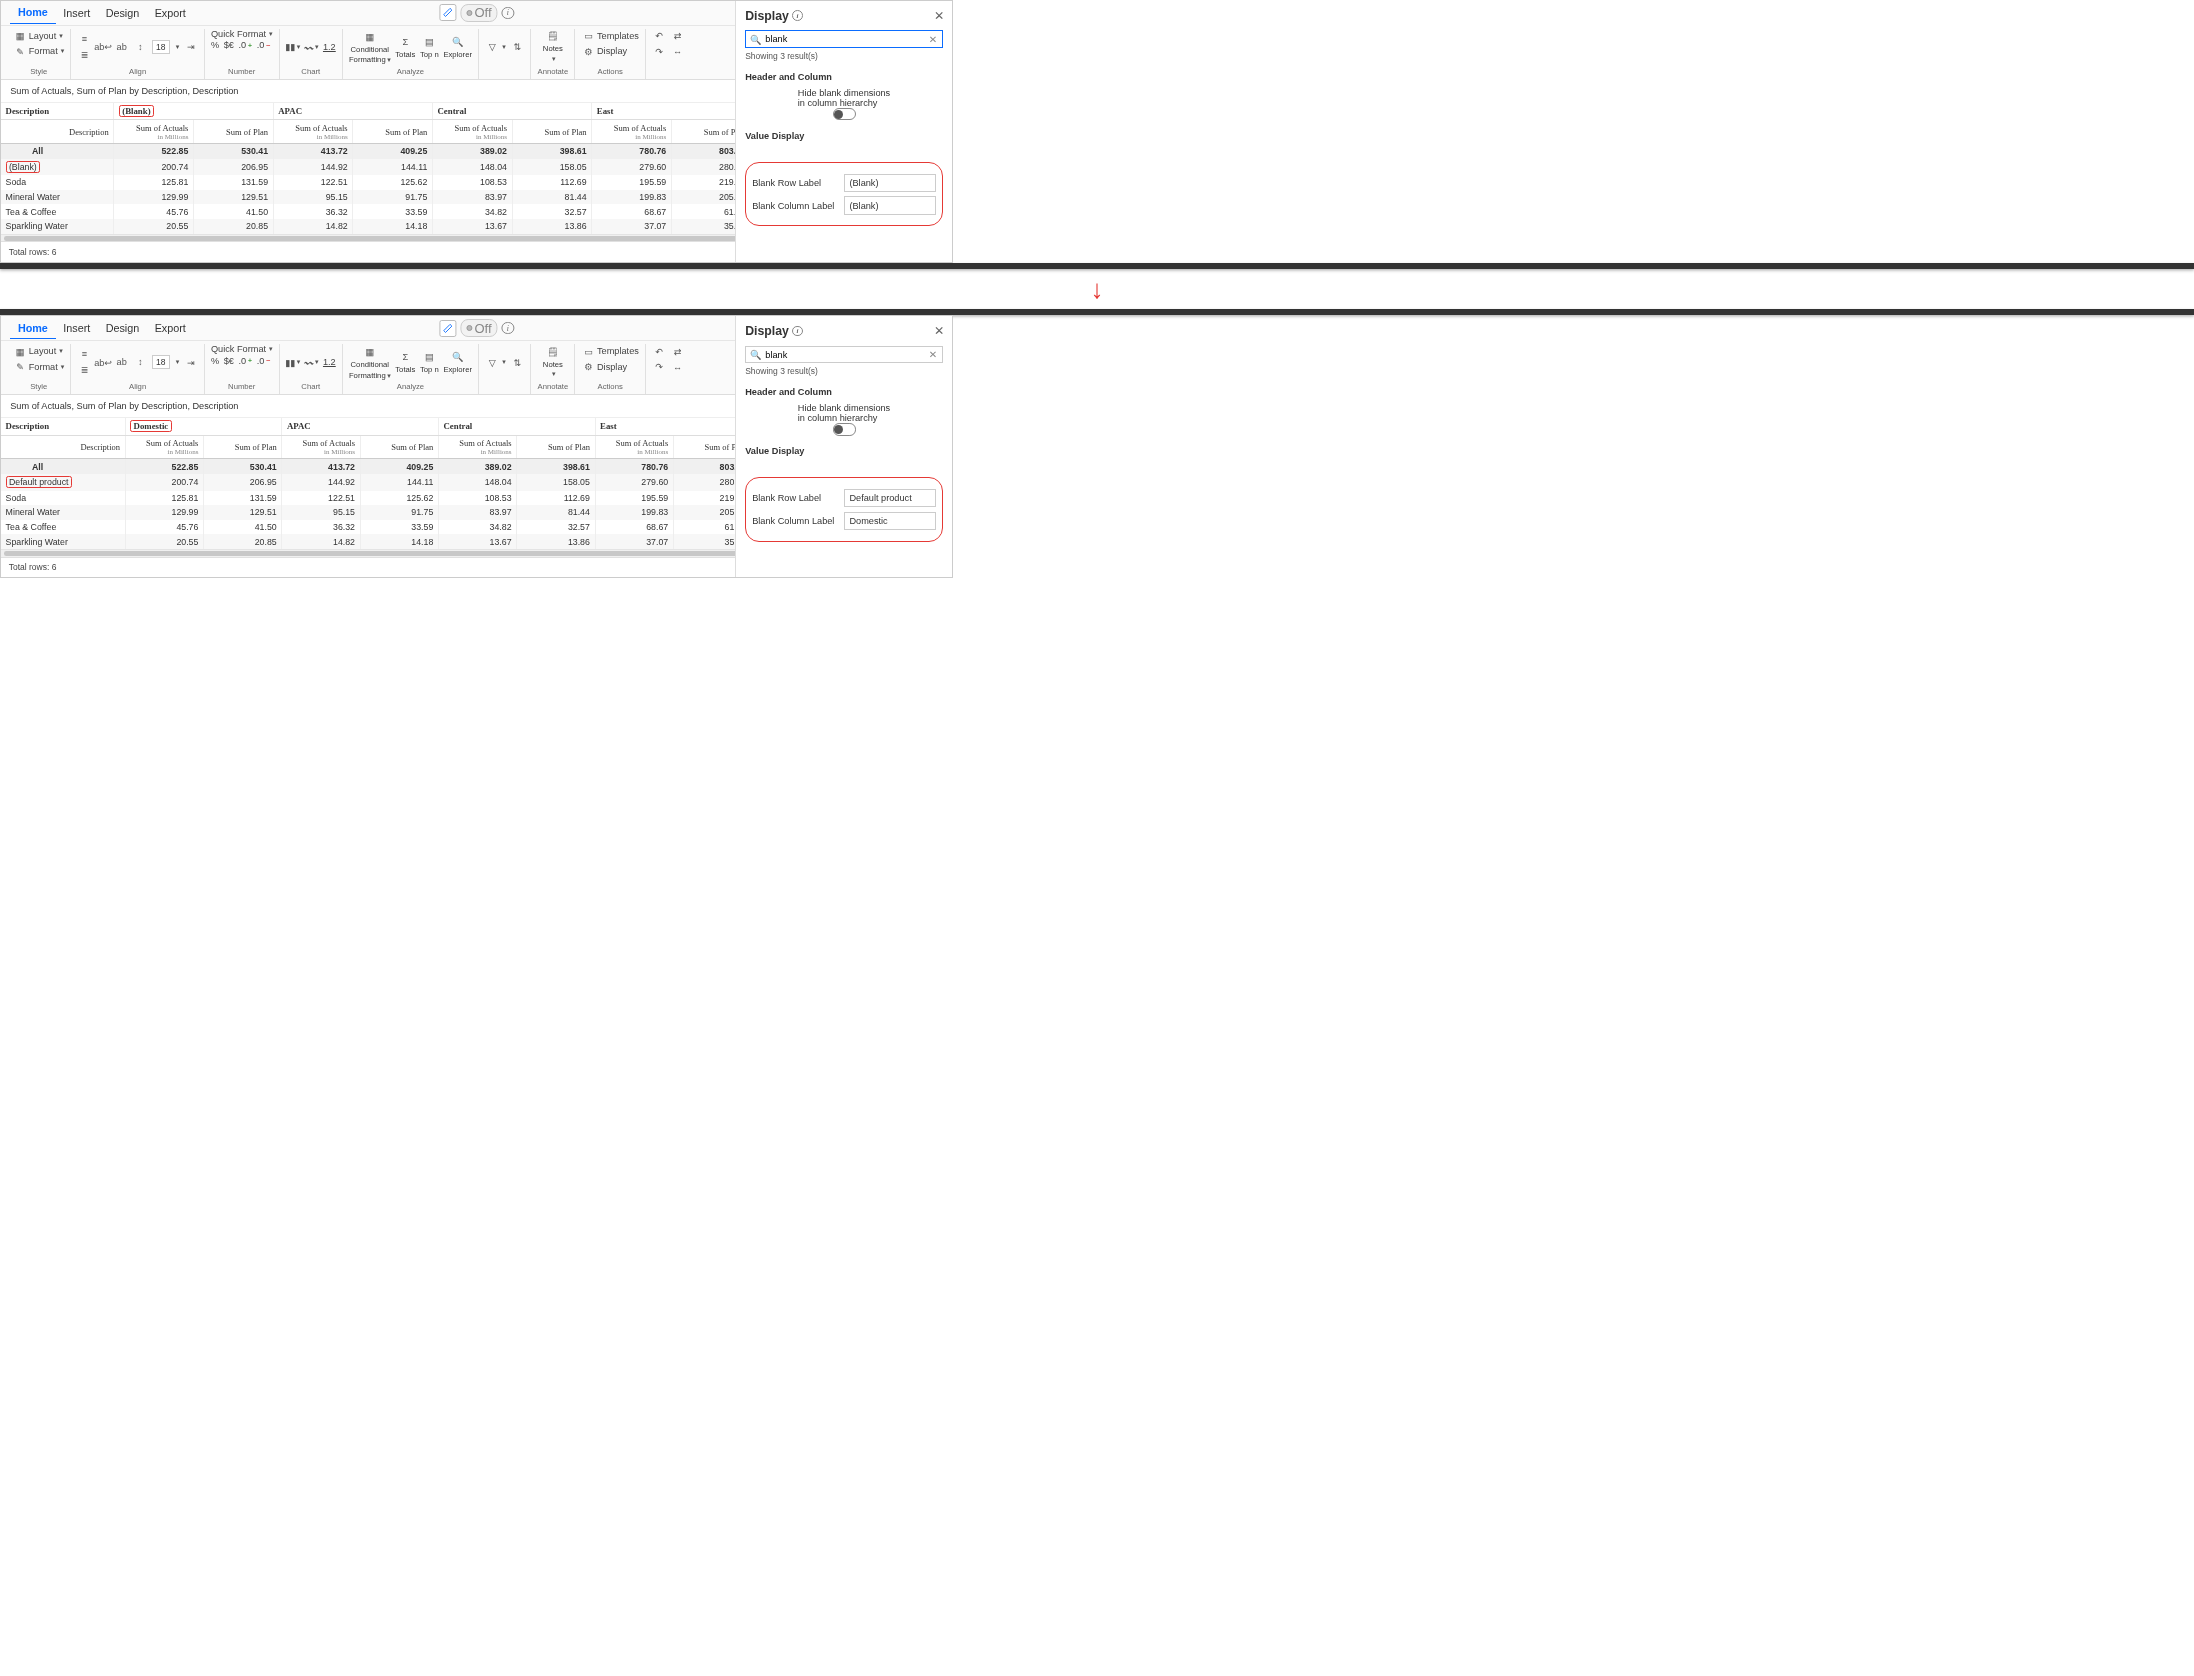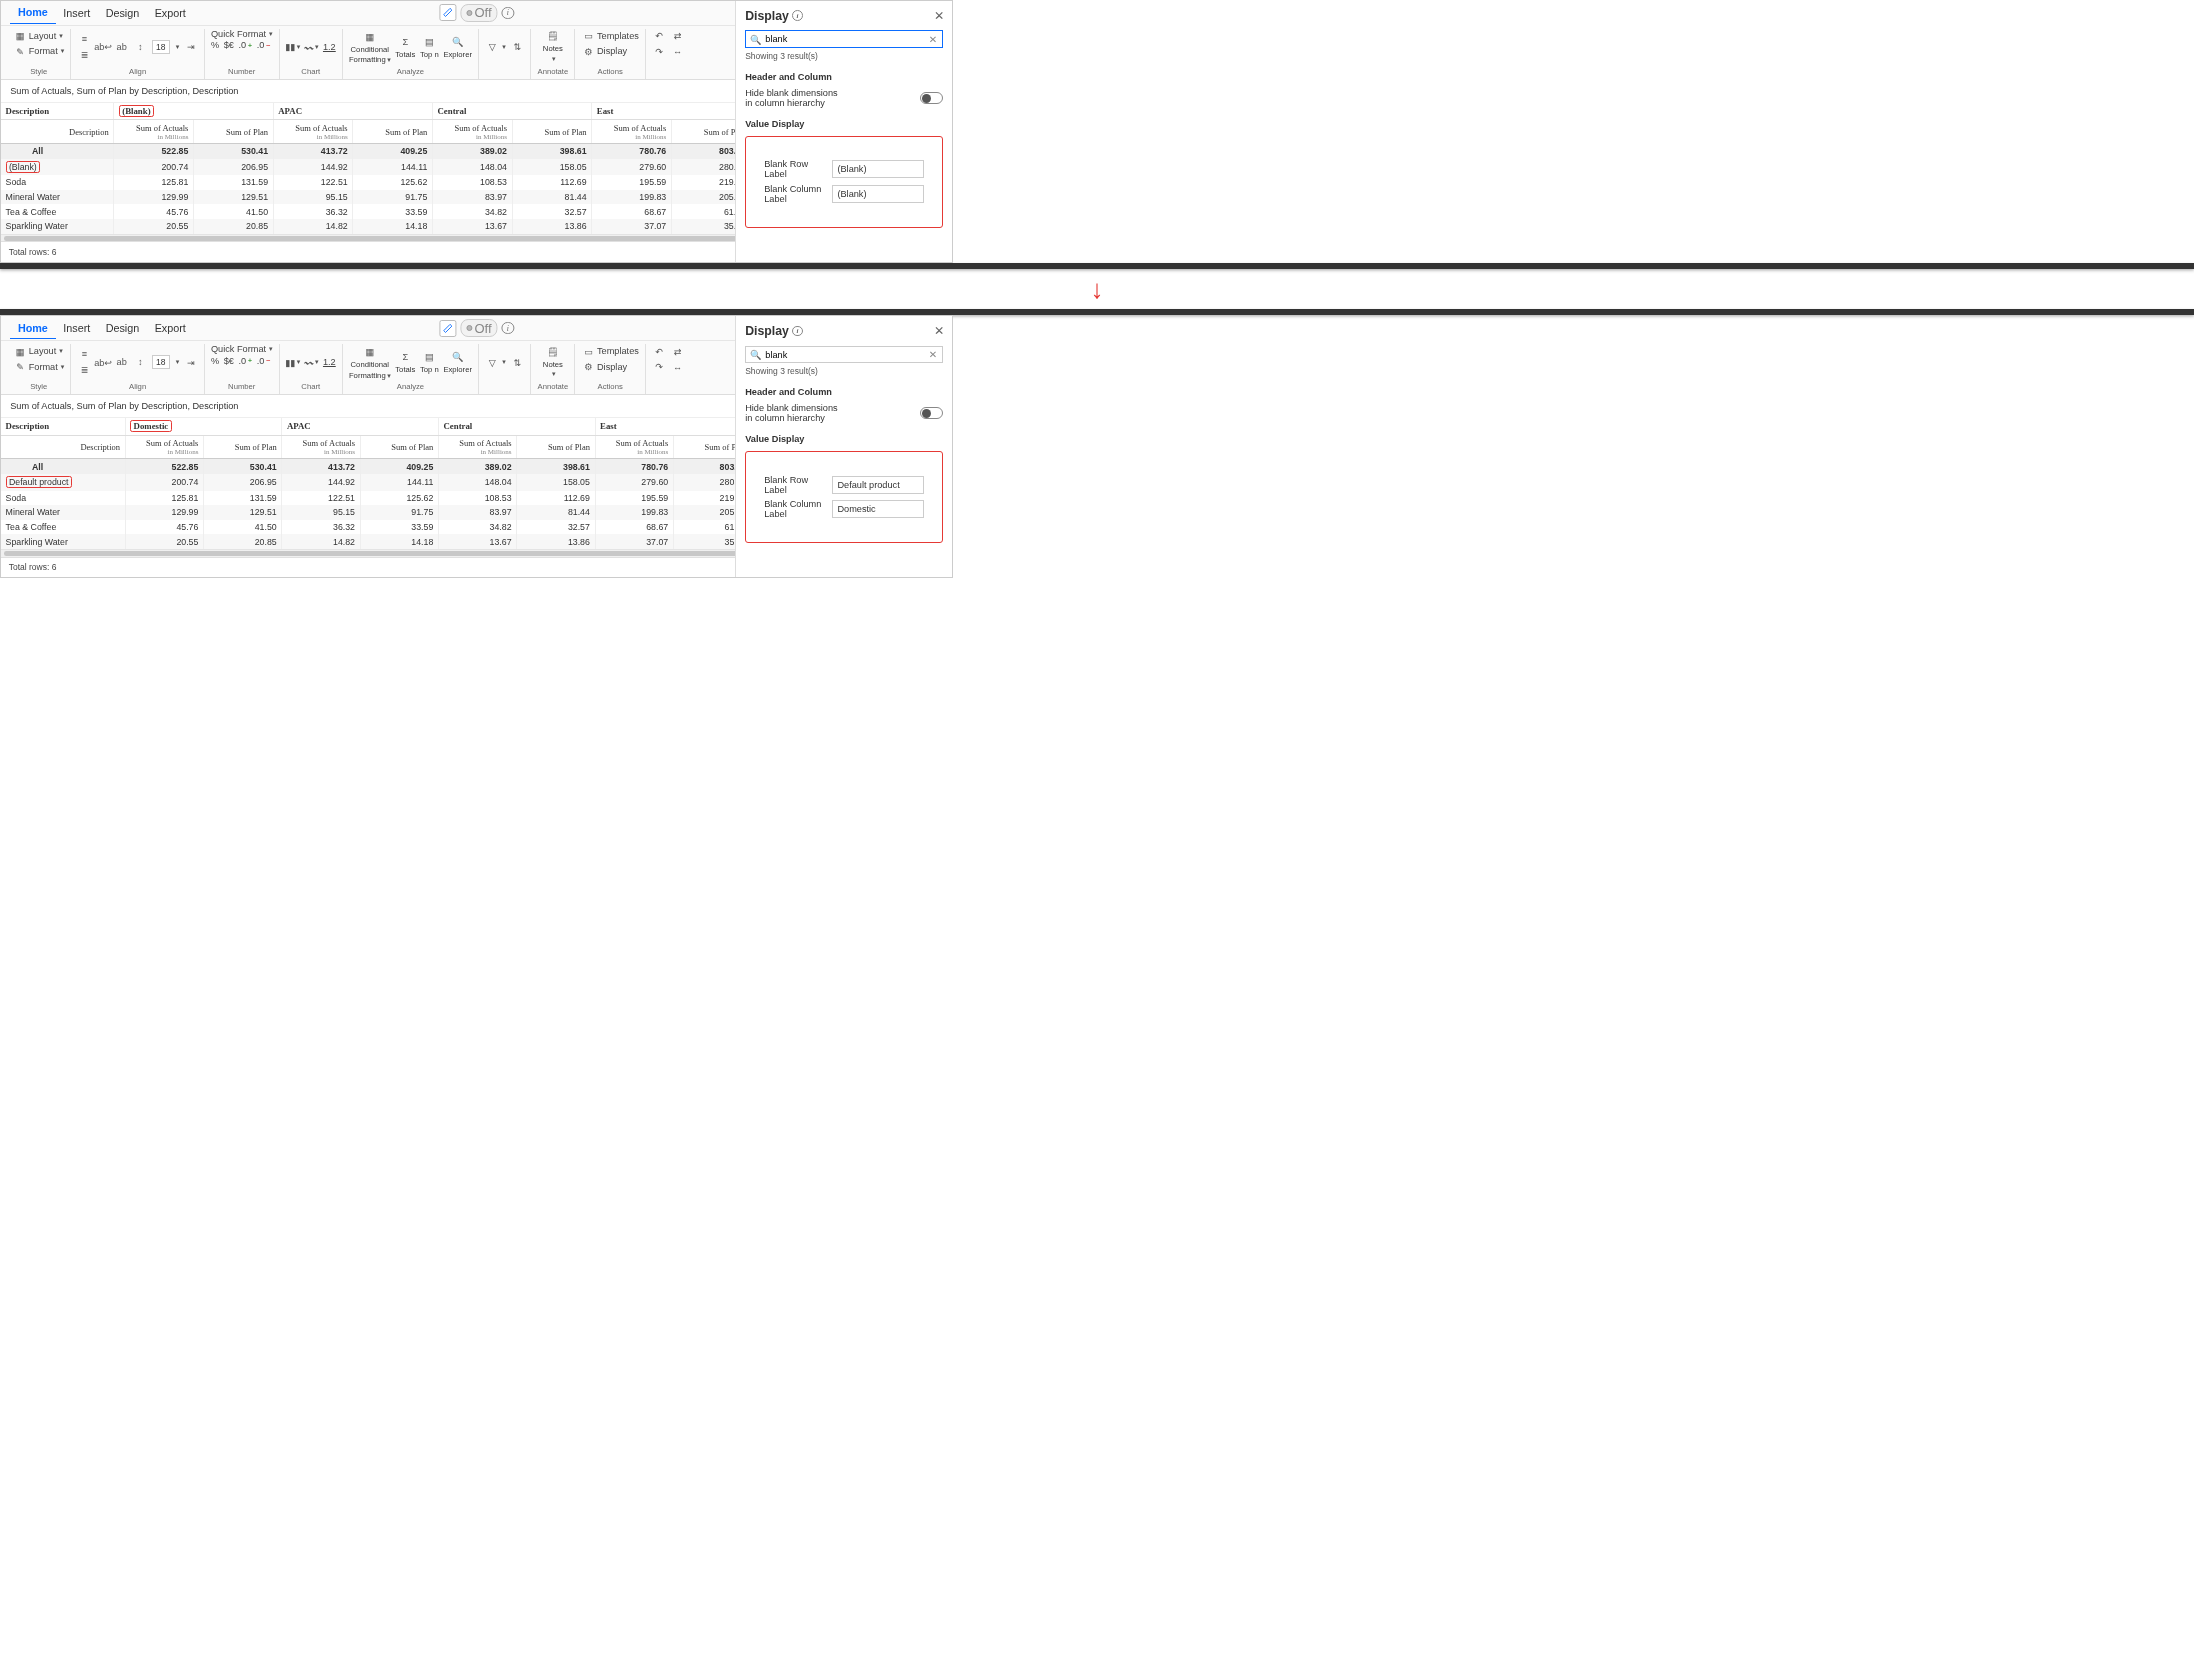--- a/index.html
+++ b/index.html
@@ -43,24 +43,24 @@
   .pager-btn { color:#888; cursor:pointer; }
   .side-panel { position:absolute; top:0; right:0; width:217px; background:#fff; border-left:0.8px solid #ddd; height:100%; padding:7.7px 9.2px; }
   .side-title { font-size:12.3px; font-weight:600; display:flex; align-items:center; gap:3.1px; }
   .close-x { position:absolute; right:7.7px; top:7.7px; font-size:12.3px; color:#666; cursor:pointer; }
   .search-box { margin-top:7.7px; display:flex; align-items:center; border:0.8px solid #0a6cff; padding:2.3px 4.6px; }
   .search-box.plain { border:0.8px solid #ccc; }
   .search-box input { border:none; outline:none; flex:1; font-size:9.2px; margin-left:3.1px;}
   .search-clear { color:#888; cursor:pointer; font-size:10px; }
   .results-txt { font-size:8.5px; color:#555; margin-top:3.1px; }
   .section-h { font-size:9.2px; font-weight:600; margin-top:10.8px; }
-  .opt-row { display:flex; align-items:center; justify-content:space-between; margin-top:6.1px; font-size:9.2px; }
+  .opt-row { display:flex; align-items:center; justify-content:space-between; margin-top:6.1px; font-size:9.2px;flex-direction:column; }
   .toggle { width:23px; height:12.3px; border-radius:6.1px; background:#fff; border:0.8px solid #888; position:relative;}
   .toggle::after { content:""; position:absolute; left:0.8px; top:0.8px; width:9.2px; height:9.2px; border-radius:50%; background:#555; }
-  .value-box { border:0.8px solid #e53935; border-radius:3px; padding:18px; margin-top:7px; }
+  .value-box { border:0.8px solid #e53935; border-radius:14px; padding:6px; margin-top:21px; }
   .vrow { display:flex; align-items:center; justify-content:space-between; margin:4.6px 0;}
   .vinput { border:0.8px solid #ccc; padding:3.1px 4.6px; width:92px; font-size:9.2px; color:#333; }
   .hi-red { border:1.2px solid #e53935; border-radius:2.3px; display:inline-block; padding:0 2.3px;}
   .arrow-down { text-align:center; font-size:26px; color:#e53935; padding:4.6px 0; user-select:none;}
   .filterbtn { display:flex; align-items:center; gap:1.5px; }
   .mini { font-size:7.7px; }
   .gear { font-size:10.8px;}
   .spacer { height:6.1px; background:#333; box-shadow:0 1.5px 3.1px rgba(0,0,0,.3);}
   .outer { display:flex; flex-direction:column; gap:0; }
 </style>

